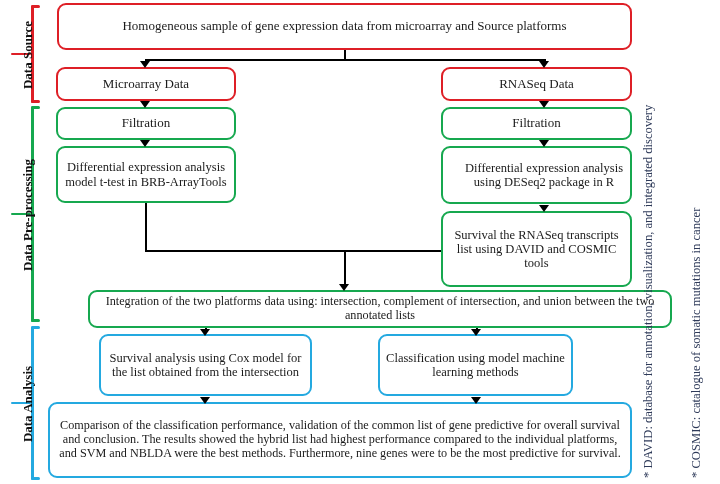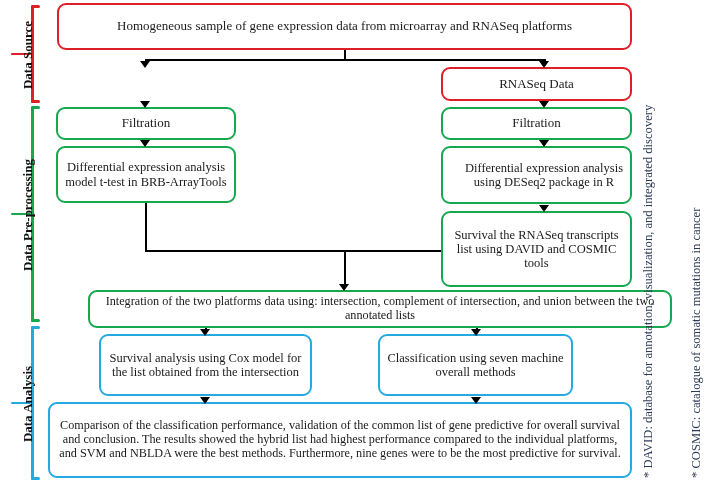--- a/index.html
+++ b/index.html
@@ -135,23 +135,26 @@
 
   <div class="vline" style="left:205px; top:328px; height:4px;"></div>
   <div class="arrow" style="left:200px; top:329px;"></div>
   <div class="vline" style="left:476px; top:328px; height:4px;"></div>
   <div class="arrow" style="left:471px; top:329px;"></div>
 
   <div class="arrow" style="left:200px; top:397px;"></div>
   <div class="arrow" style="left:471px; top:397px;"></div>
 
   <div class="box red fs13" style="left:57px; top:3px; width:575px; height:47px;">
-    <span class="txt">Homogeneous sample of gene expression data from microarray and RNASeq platforms</span>
+    <span class="txt">Homogeneous sample of gene expression data from microarray and Source platforms</span>
   </div>
 
+  <div class="box red fs13" style="left:56px; top:67px; width:180px; height:34px;">
+    <span class="txt">Microarray Data</span>
+  </div>
 
   <div class="box red fs13" style="left:441px; top:67px; width:191px; height:34px;">
     <span class="txt">RNASeq Data</span>
   </div>
 
   <div class="box green fs13" style="left:56px; top:107px; width:180px; height:33px;">
     <span class="txt">Filtration</span>
   </div>
 
   <div class="box green fs13" style="left:441px; top:107px; width:191px; height:33px;">
@@ -172,21 +175,21 @@
 
   <div class="box green fs12b" style="left:48px; top:290px; width:584px; height:38px;margin-left:40px;">
     <span class="txt">Integration of the two platforms data using: intersection, complement of intersection, and union between the two annotated lists</span>
   </div>
 
   <div class="box blue fs12" style="left:99px; top:334px; width:213px; height:62px;">
     <span class="txt">Survival analysis using Cox model for the list obtained from the intersection</span>
   </div>
 
   <div class="box blue fs12" style="left:378px; top:334px; width:195px; height:62px;">
-    <span class="txt">Classification using seven machine overall methods</span>
+    <span class="txt">Classification using model machine learning methods</span>
   </div>
 
   <div class="box blue fs12b" style="left:48px; top:402px; width:584px; height:76px;text-align:center;">
     <span class="txt">Comparison of the classification performance, validation of the common list of gene predictive for overall survival and conclusion. The results showed the hybrid list had highest performance compared to the individual platforms, and SVM and NBLDA were the best methods. Furthermore, nine genes were to be the most predictive for survival.</span>
   </div>
 
   <div class="foot" style="left:640px; top:478px; width:452px; height:36px;">* DAVID: database for annotation, visualization, and integrated discovery</div>
   <div class="foot" style="left:688px; top:478px; width:452px; height:18px;">* COSMIC: catalogue of somatic mutations in cancer</div>
 
 </div>

